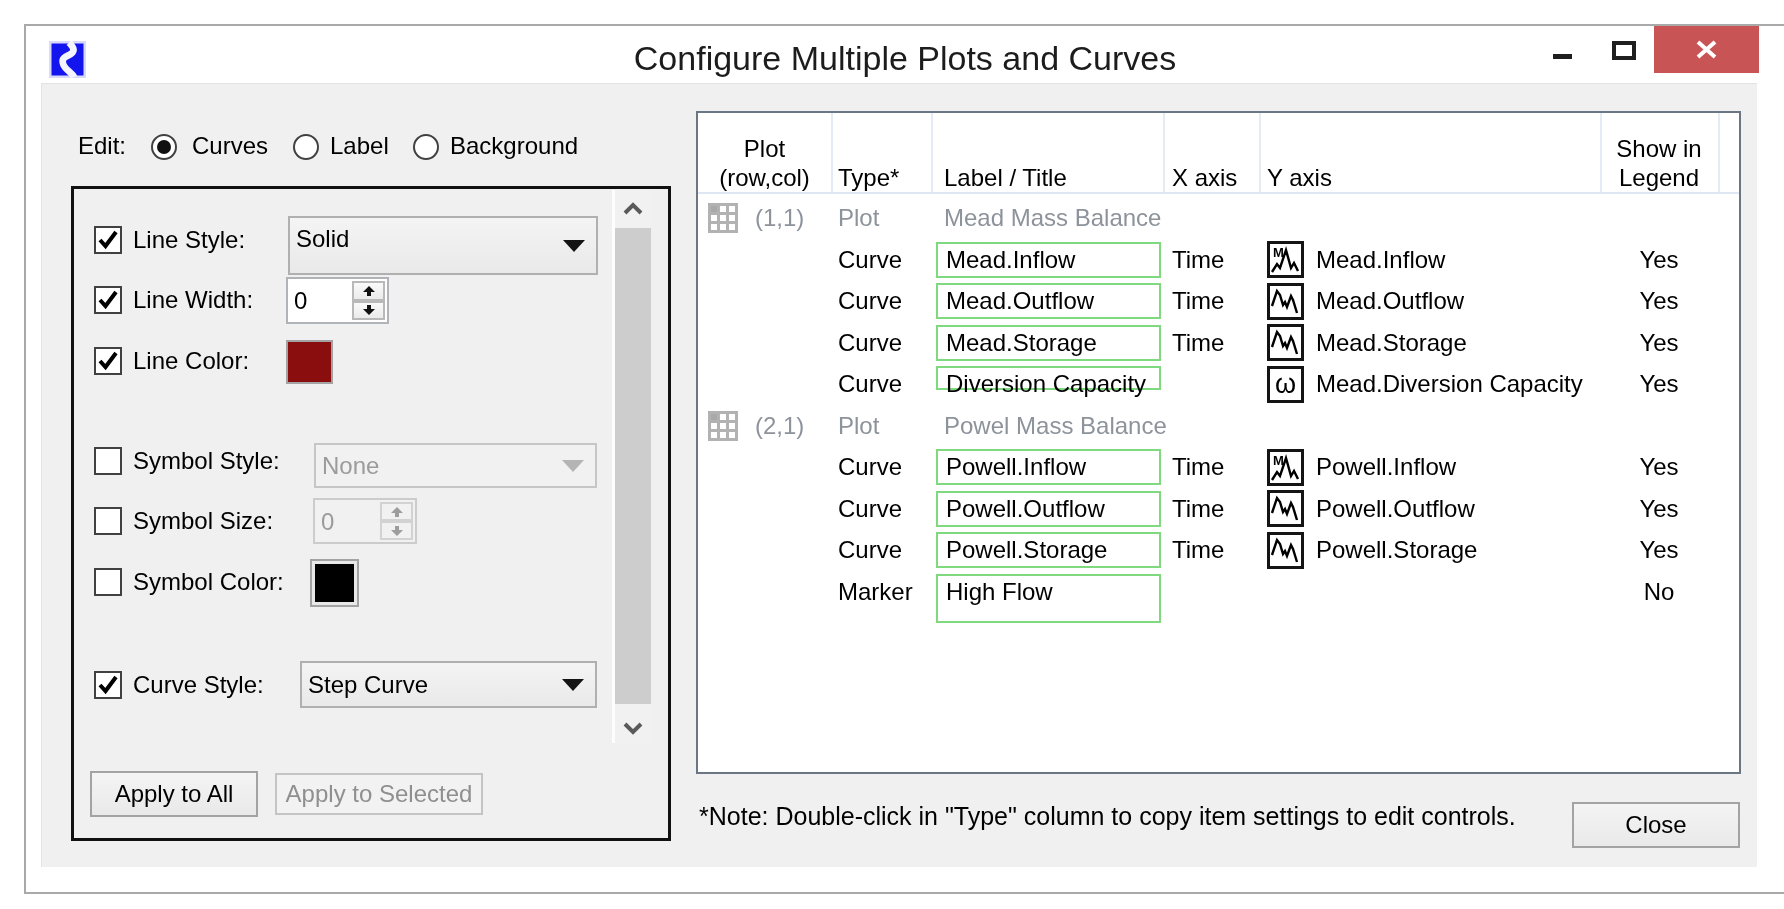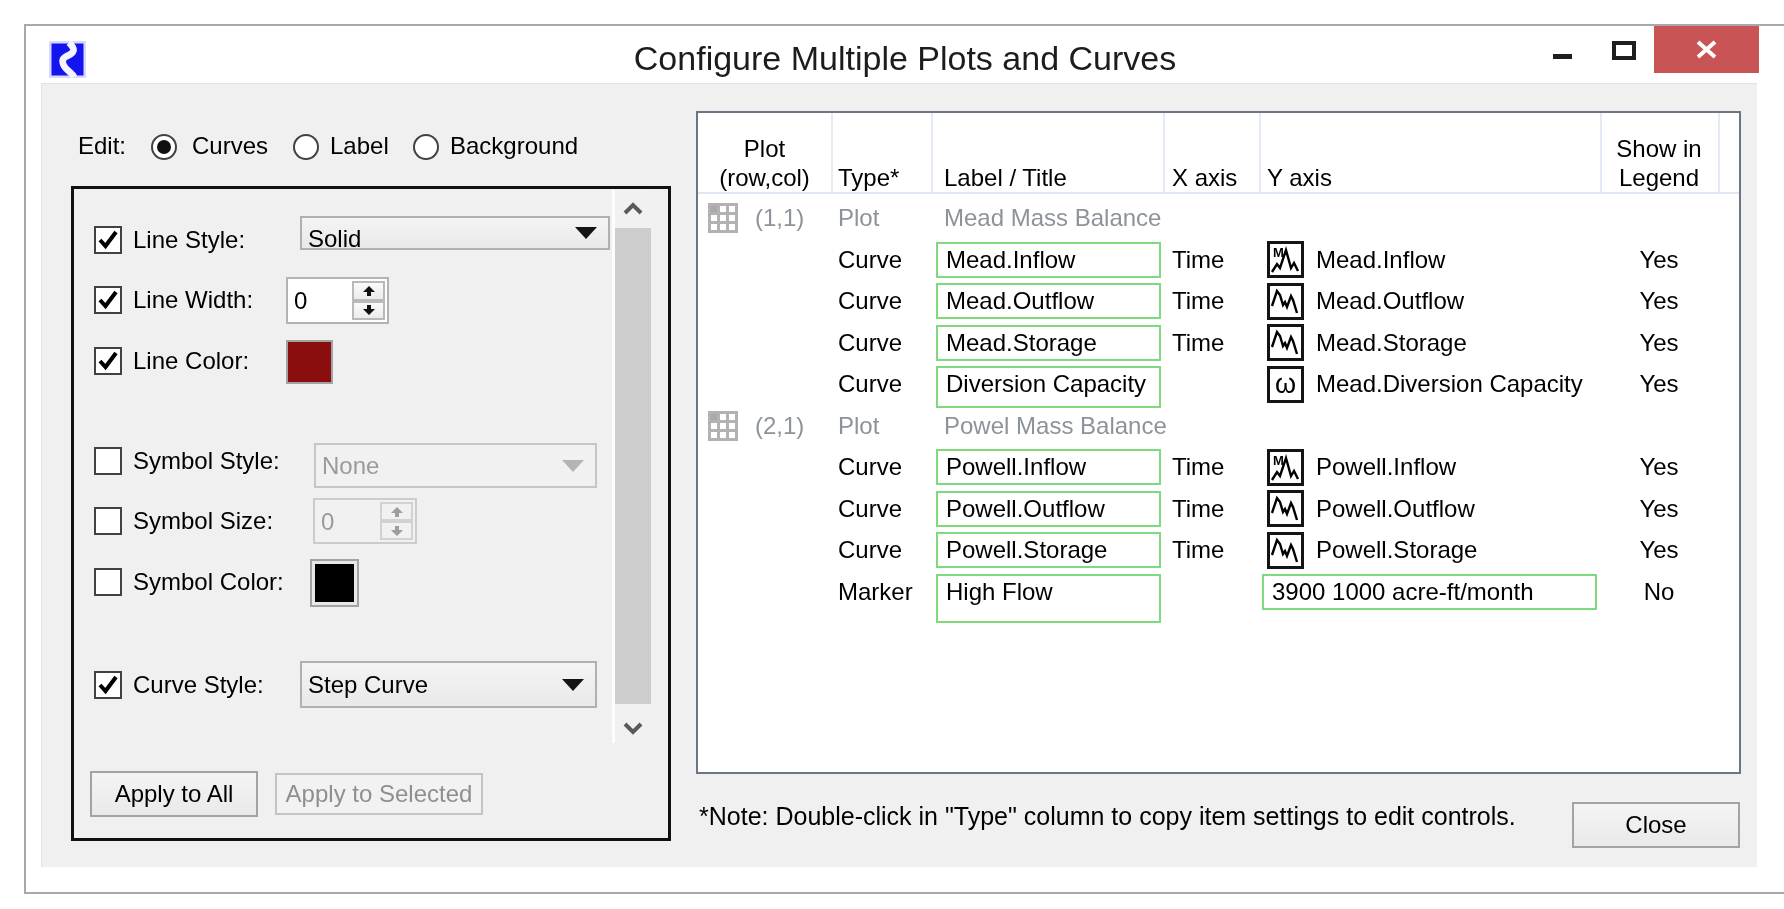--- a/index.html
+++ b/index.html
@@ -84,21 +84,21 @@
     <div class="t" style="left:289px;top:48px;">Label</div>
     <div class="radio" style="left:372px;top:51px;"></div>
     <div class="t" style="left:409px;top:48px;">Background</div>
 
     <div id="grp"></div>
 
     <div class="cb" style="left:53px;top:143px;"><svg width="24" height="24" viewBox="0 0 24 24">
           <path d="M4 12 L9.5 18 L20 4" stroke="#000" stroke-width="4" fill="none"></path>
         </svg></div>
     <div class="t" style="left:92px;top:142px;">Line Style:</div>
-    <div class="combo" style="left:247px;top:133px;width:310px;height:34px;margin-left:12px;">
+    <div class="combo" style="left:247px;top:133px;width:310px;height:59px;">
         <span class="ct" style="top:7px;">Solid</span>
         <span class="arr"></span>
       </div>
 
     <div class="cb" style="left:53px;top:203px;"><svg width="24" height="24" viewBox="0 0 24 24">
           <path d="M4 12 L9.5 18 L20 4" stroke="#000" stroke-width="4" fill="none"></path>
         </svg></div>
     <div class="t" style="left:92px;top:202px;">Line Width:</div>
     <div class="spin" style="left:245px;top:194px;width:103px;height:47px;">
       <span class="st" style="top:8px;">0</span>
@@ -224,21 +224,21 @@
         <div class="gbox" style="left:238px;top:211.5px;width:225px;height:36px;">
           <span class="gt" style="top:2px;">Mead.Storage</span>
         </div>
         <div class="t" style="left:474px;top:214.5px;">Time</div>
         <div class="yicon" style="left:569px;top:211px;"><svg width="31" height="31" viewBox="0 0 31 31">
             <polyline points="2,20 7,5 10,9 13,19 15,16 17,21 21,10 23,14 27,27" stroke="#000" stroke-width="2.4" fill="none"></polyline>
           </svg></div>
         <div class="t" style="left:618px;top:214.5px;">Mead.Storage</div>
         <div class="t" style="left:902px;width:118px;text-align:center;top:214.5px;">Yes</div>
         <div class="t" style="left:140px;top:256px;">Curve</div>
-        <div class="gbox" style="left:238px;top:253px;width:225px;height:42px;">
+        <div class="gbox" style="left:238px;top:253px;width:225px;height:24px;">
           <span class="gt" style="top:2px;">Diversion Capacity</span>
         </div>
         <div class="yicon" style="left:569px;top:252.5px;"><svg width="31" height="31" viewBox="0 0 31 31">
             <text x="5" y="24" font-size="27" font-family="Liberation Sans" fill="#000">ω</text>
           </svg></div>
         <div class="t" style="left:618px;top:256px;">Mead.Diversion Capacity</div>
         <div class="t" style="left:902px;width:118px;text-align:center;top:256px;">Yes</div>
         <svg class="abs" style="left:10px;top:297.5px;" width="30" height="30" viewBox="0 0 30 30">
           <rect x="1.5" y="1.5" width="27" height="27" fill="none" stroke="#b2b2b2" stroke-width="3"></rect>
           <path d="M1.5 10.5 H28.5 M1.5 19.5 H28.5 M10.5 1.5 V28.5 M19.5 1.5 V28.5" stroke="#b2b2b2" stroke-width="3" fill="none"></path>
@@ -275,22 +275,19 @@
         <div class="t" style="left:474px;top:422px;">Time</div>
         <div class="yicon" style="left:569px;top:418.5px;"><svg width="31" height="31" viewBox="0 0 31 31">
             <polyline points="2,20 7,5 10,9 13,19 15,16 17,21 21,10 23,14 27,27" stroke="#000" stroke-width="2.4" fill="none"></polyline>
           </svg></div>
         <div class="t" style="left:618px;top:422px;">Powell.Storage</div>
         <div class="t" style="left:902px;width:118px;text-align:center;top:422px;">Yes</div>
         <div class="t" style="left:140px;top:463.5px;">Marker</div>
         <div class="gbox" style="left:238px;top:460.5px;width:225px;height:49px;">
           <span class="gt" style="top:2px;">High Flow</span>
         </div>
-        <div class="gbox" style="left:564px;top:460.5px;width:335px;height:36px;">
-          <span class="gt" style="top:2px;">3900 1000 acre-ft/month</span>
-        </div>
         <div class="t" style="left:902px;width:118px;text-align:center;top:463.5px;">No</div>
       </div>
 
     <div class="t" style="left:658px;top:718px;font-size:25px;">*Note: Double-click in "Type" column to copy item settings to edit controls.</div>
     <div class="btn" style="left:1531px;top:719px;width:168px;height:46px;line-height:42px;">Close</div>
   </div>
 </div>
 
 </body></html>

